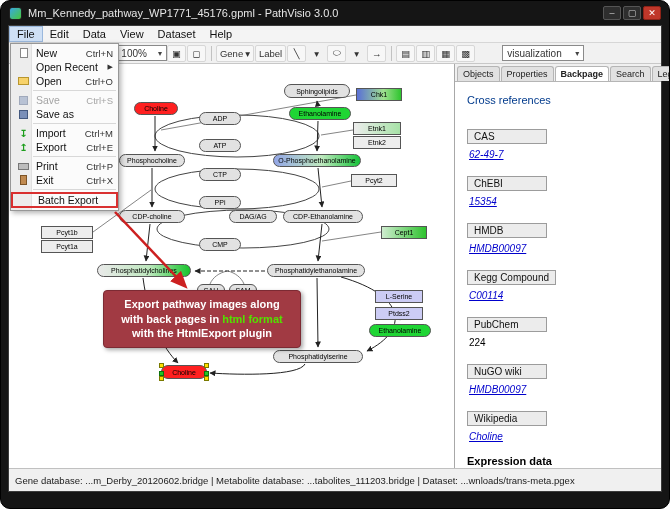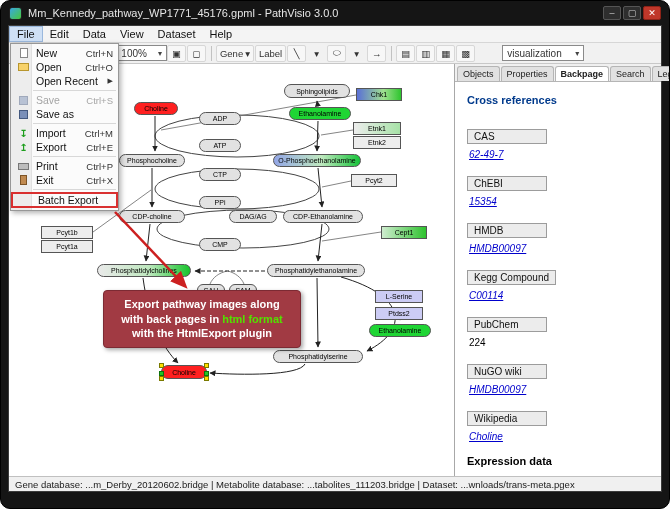--- a/index.html
+++ b/index.html
@@ -83,30 +83,30 @@
   .arrow-green { color:#1d9e1d; font-weight:bold; font-size:10px; }
 
   .annot { position:absolute; left:0; top:0; z-index:60; pointer-events:none; }
 
   
   .sidepanel { width:206px; background:#f0f0f0; display:flex; flex-direction:column; min-height:0; }
   .tabs { display:flex; gap:1px; padding:2px 0 0 2px; font-size:9px; }
   .tab { padding:2px 5px; background:#e1e1e1; border:1px solid #b5b5b5; border-bottom:none; border-radius:3px 3px 0 0; color:#222; }
   .tab.active { background:#fff; font-weight:bold; }
   .panel-body { flex:1; background:#fff; border-top:1px solid #b5b5b5; padding:12px 12px 6px 12px; overflow:hidden; }
-  .xref-heading { color:#003a8c; font-weight:bold; font-size:11px; margin-bottom:20px; }
+  .xref-heading { color:#003a8c; font-weight:normal; font-size:11px; margin-bottom:20px; }
   .xref-sec { margin-bottom:13px; }
   .xref-box { display:inline-block; min-width:80px; background:#ececec; border:1px solid #9c9c9c; padding:1px 6px; font-size:10px; color:#111; }
   .xref-val { display:block; margin:5px 0 0 2px; font-size:10px; }
   .xref-val.link { color:#0000cc; text-decoration:underline;font-style:italic; }
   .xref-val.plain { color:#000; text-decoration:none; }
   .expr-heading { font-weight:bold; font-size:11px; color:#000; margin-top:6px; }
 
   
-  .statusbar { height:15px; background:#f0f0f0; border-top:1px solid #c0c0c0; font-size:9.5px; color:#1a1a1a;
+  .statusbar { height:23px; background:#f0f0f0; border-top:1px solid #c0c0c0; font-size:9.5px; color:#1a1a1a;
                display:flex; align-items:center; padding:0 6px; white-space:nowrap; overflow:hidden; }
 </style>
 </head>
 <body>
 
 <div class="window">
 
   <div class="titlebar">
     <span class="app-logo"></span>
     <span class="win-title">Mm_Kennedy_pathway_WP1771_45176.gpml - PathVisio 3.0.0</span>
@@ -308,30 +308,30 @@
 
     <div class="filemenu">
       <div class="mi">
         <span class="mi-ic">
             <i class="ic-doc"></i>
           </span>
         <span class="mi-label">New</span>
         <span class="mi-sc">Ctrl+N</span>
       </div>
       <div class="mi">
-        <span class="mi-ic">
-            <i class="ic-folder"></i>
-          </span>
-        <span class="mi-label">Open</span>
-        <span class="mi-sc">Ctrl+O</span>
-      </div>
-      <div class="mi">
         <span class="mi-ic"></span>
         <span class="mi-label">Open Recent</span>
         <span class="mi-sc" style="font-size:7px;">▶</span>
+      </div>
+      <div class="mi">
+        <span class="mi-ic">
+            <i class="ic-folder"></i>
+          </span>
+        <span class="mi-label">Open</span>
+        <span class="mi-sc">Ctrl+O</span>
       </div>
       <div class="msep"></div>
       <div class="mi disabled">
         <span class="mi-ic">
             <i class="ic-save dis"></i>
           </span>
         <span class="mi-label">Save</span>
         <span class="mi-sc">Ctrl+S</span>
       </div>
       <div class="mi">

